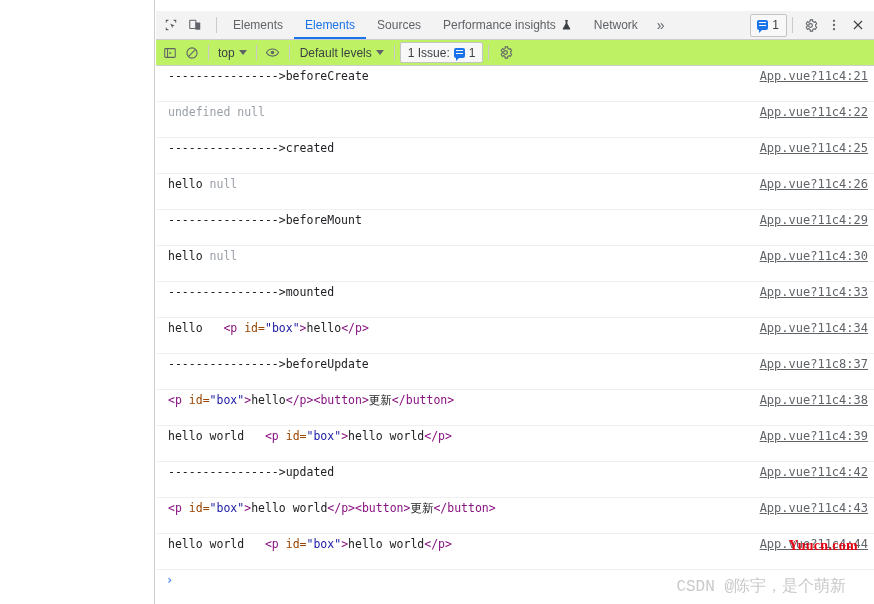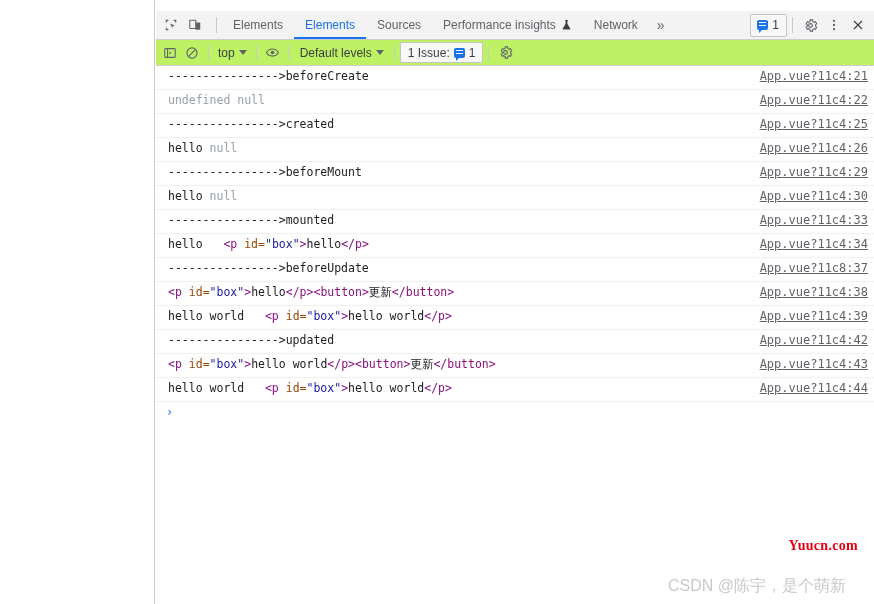--- a/index.html
+++ b/index.html
@@ -225,21 +225,21 @@
     flex: 1;
     overflow: hidden;
     background: #ffffff;
     position: relative;
   }
   .row {
     display: flex;
     align-items: flex-start;
     justify-content: space-between;
     border-bottom: 1px solid #f0f0f0;
-    padding: 2px 6px 5px 12px;
+    padding: 2px 6px 17px 12px;
     min-height: 16px;
     box-sizing: border-box;
     font-family: "DejaVu Sans Mono", "Liberation Mono", monospace;
     font-size: 11.5px;
     line-height: 16px;
   }
   .row .msg {
     white-space: pre-wrap;
     word-break: break-word;
     flex: 1;
@@ -285,21 +285,21 @@
     font-family: "Liberation Serif", "DejaVu Serif", serif;
     font-weight: bold;
     font-size: 14px;
     color: #e60012;
     letter-spacing: .3px;
   }
   .wm-csdn {
     position: absolute;
     right: 28px;
     top: 576px;
-    font-family: Liberation Sans, sans-serif;
+    font-family: Liberation Mono, monospace;
     font-size: 16px;
     color: #c9c9c9;
     white-space: nowrap;
   }
 </style>
 </head>
 <body>
 
 <div id="page-area"></div>
 

